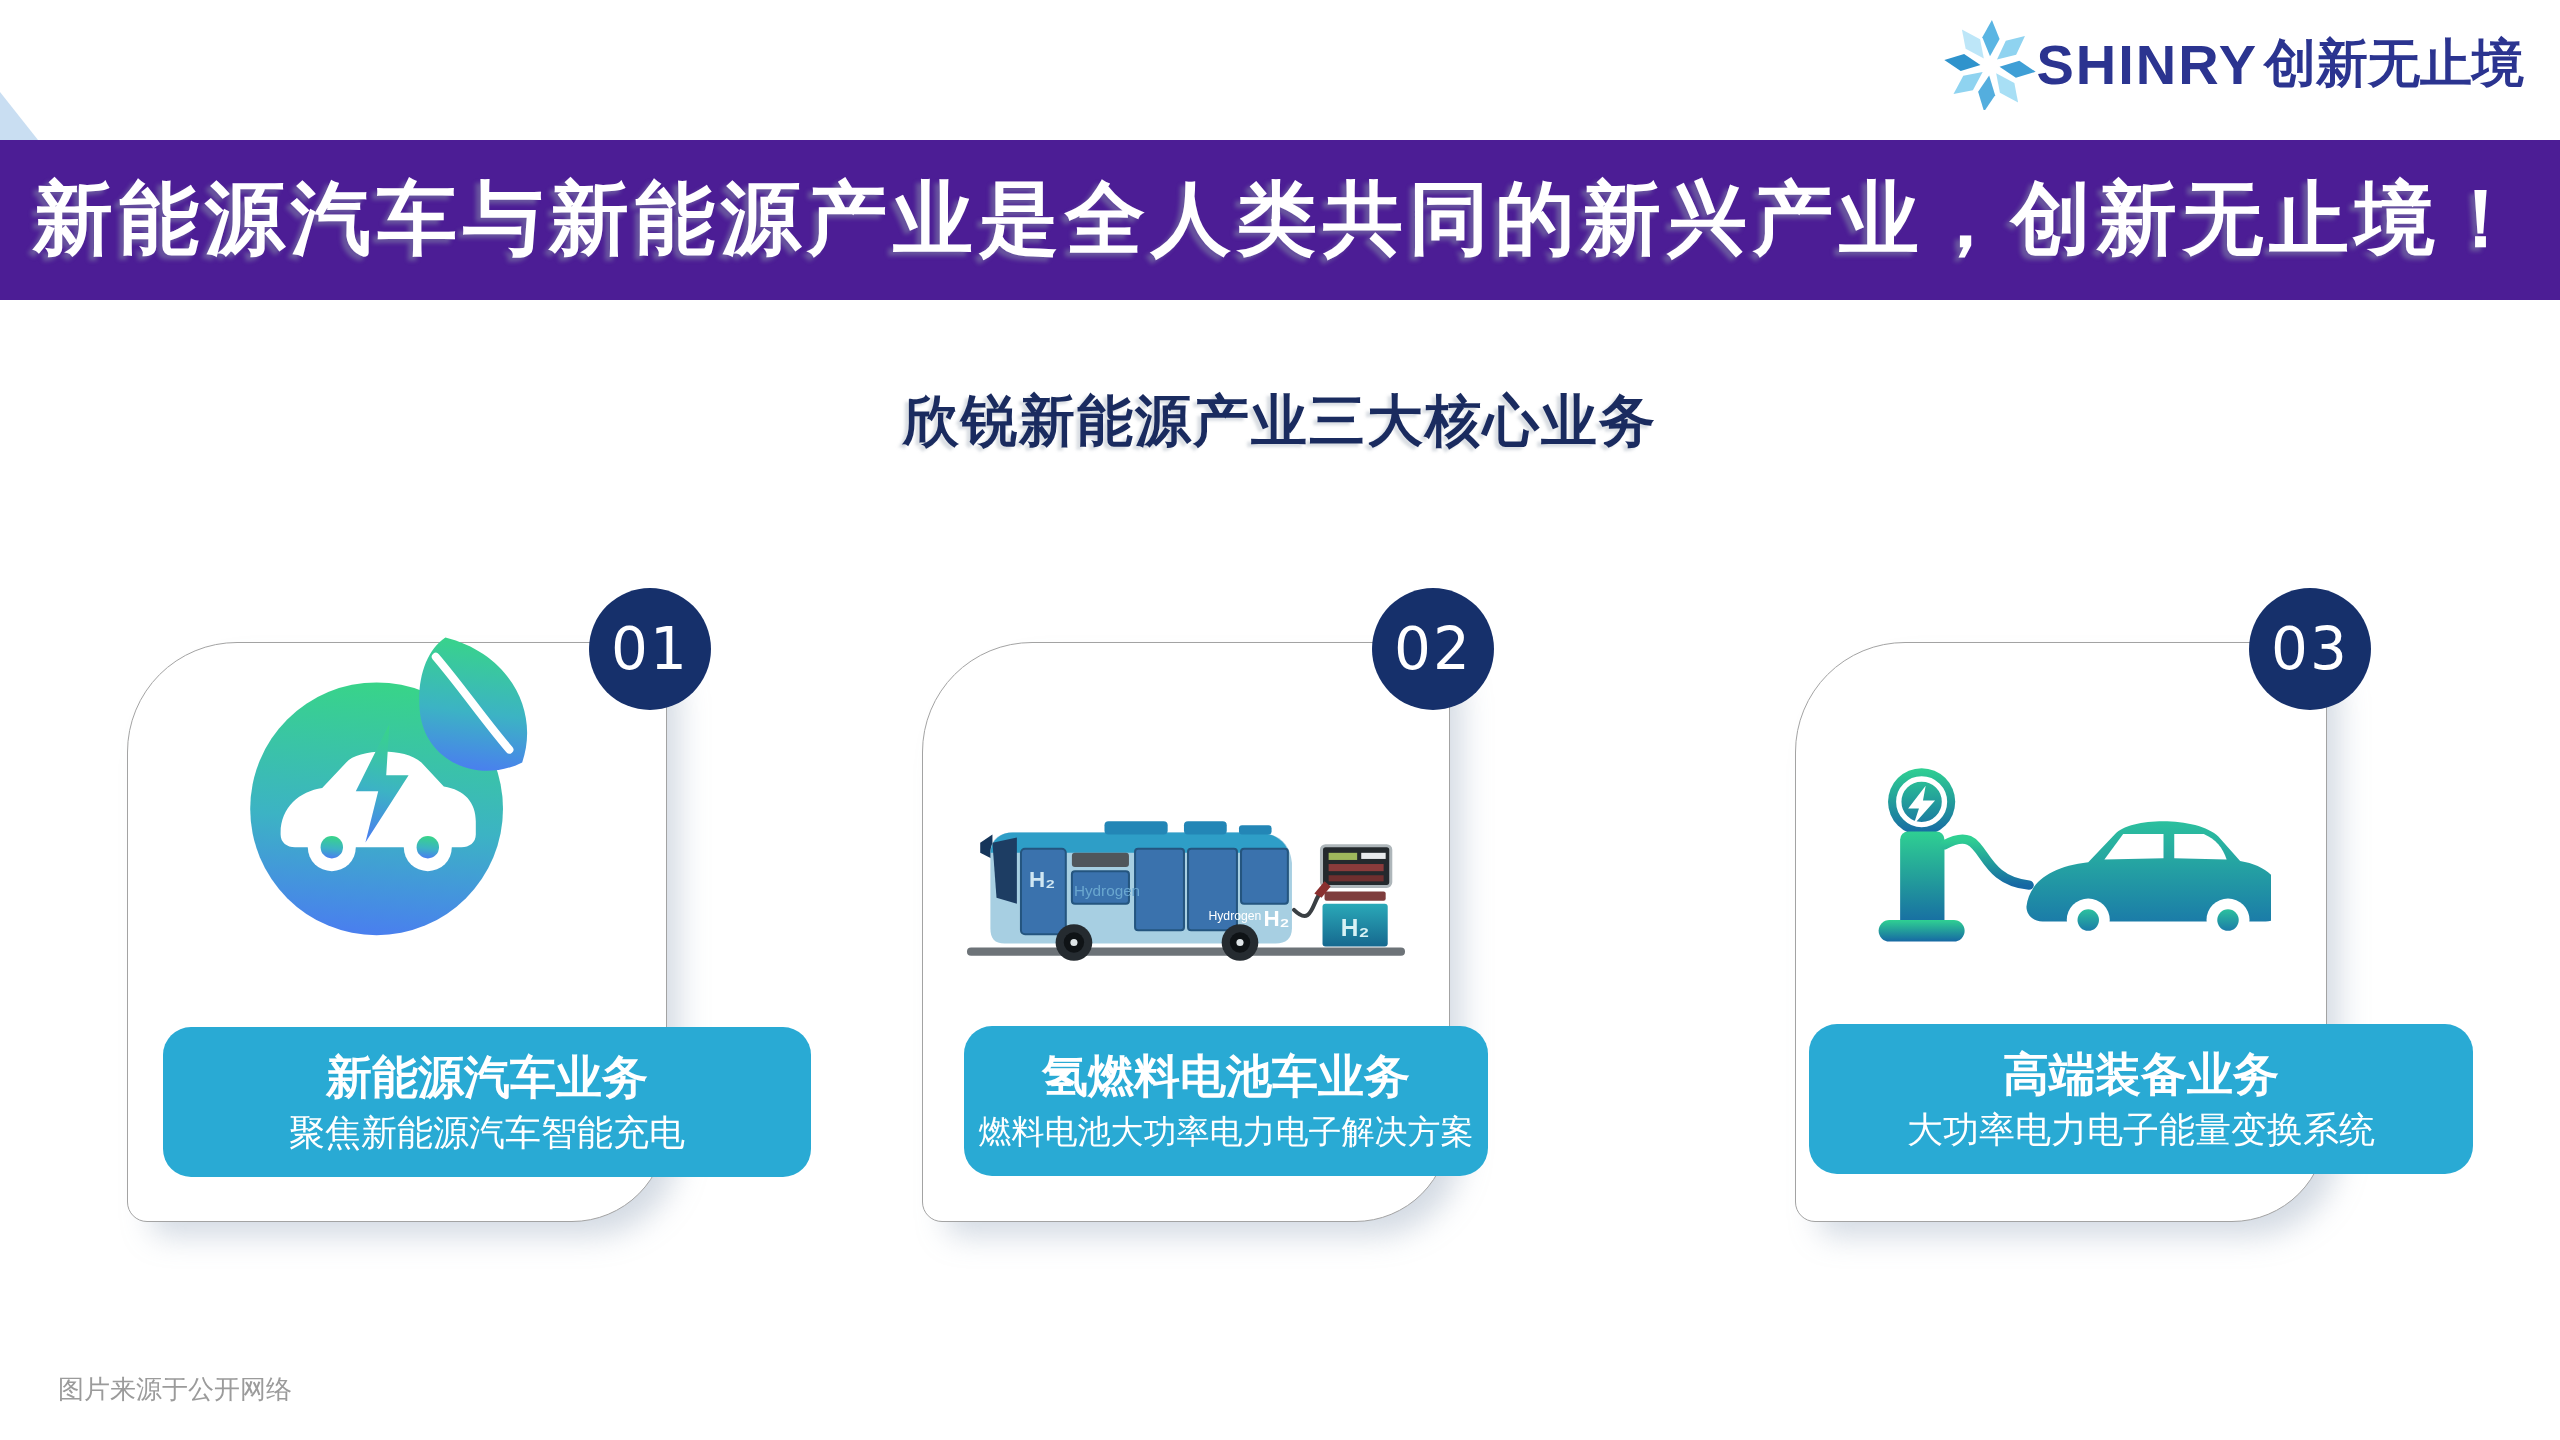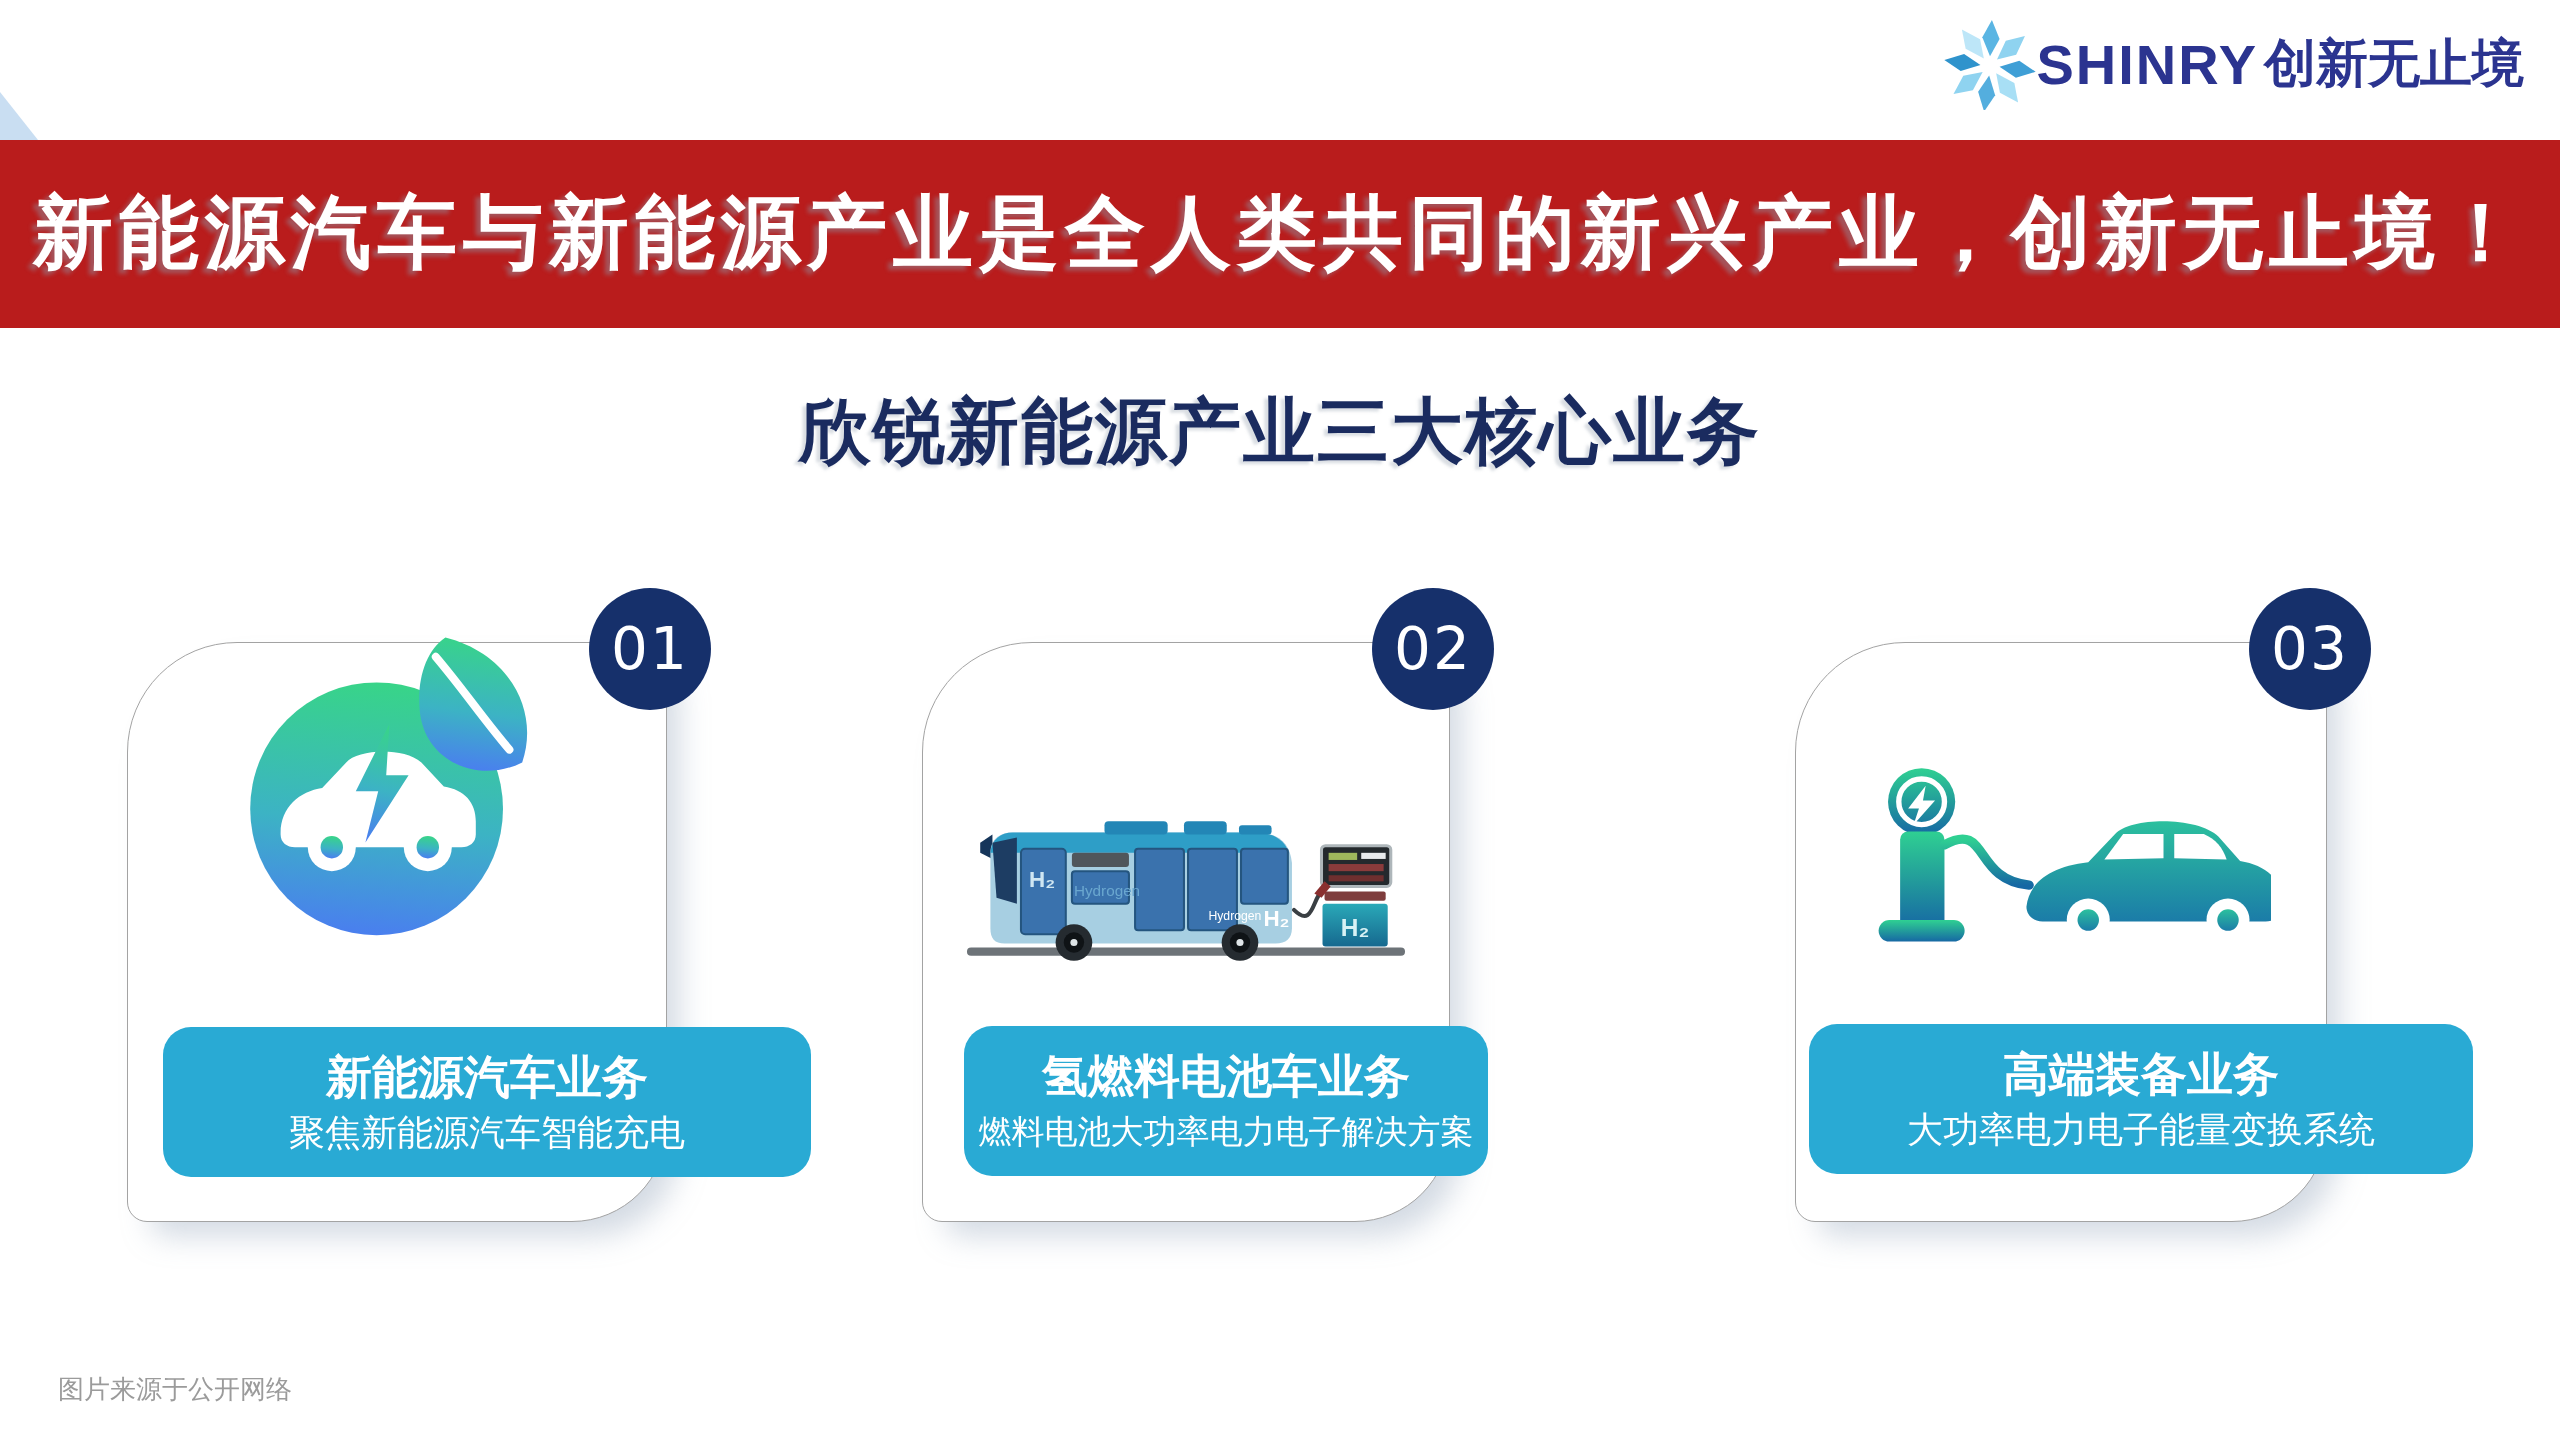--- a/index.html
+++ b/index.html
@@ -6,35 +6,35 @@
   .page{
     position:relative;width:2560px;height:1440px;overflow:hidden;background:#ffffff;
     font-family:"Liberation Sans","DejaVu Sans",sans-serif;
   }
   
   .logo{position:absolute;top:16px;right:36px;height:96px;display:flex;align-items:center;}
   .logo-en{font-size:56px;font-weight:bold;letter-spacing:2px;color:#2b3490;}
   .logo-cn{font-size:52px;font-weight:bold;color:#2b3490;margin-left:6px;}
   
   .banner{
-    position:absolute;left:0;top:140px;width:2560px;height:188px;background:#b91c1c;
+    position:absolute;left:0;top:140px;width:2560px;height:160px;background:#4c1d95;
     display:flex;align-items:center;justify-content:center;
   }
   .banner-text{
     color:#ffffff;font-size:80px;font-weight:bold;letter-spacing:6px;white-space:nowrap;
     text-shadow:-5px 4px 4px rgba(140,155,170,0.45);
   }
   .banner-notch{
     position:absolute;left:0;top:-48px;width:0;height:0;
     border-bottom:48px solid #c9def2;border-right:38px solid transparent;
   }
   
   .sec-title{
     position:absolute;left:0;top:384px;width:2560px;text-align:center;
-    font-size:72px;font-weight:bold;color:#1a2b5f;letter-spacing:2px;
+    font-size:56px;font-weight:bold;color:#1a2b5f;letter-spacing:2px;
     text-shadow:-4px 3px 3px rgba(150,160,175,0.35);
   }
   
   .card{
     position:absolute;top:642px;height:578px;background:#ffffff;
     border:1px solid #a3a3a3;border-radius:110px 34px 95px 20px;
     box-shadow:18px 20px 30px -6px rgba(130,150,175,0.35);
   }
   .card1{left:127px;width:538px;}
   .card2{left:922px;width:526px;}

